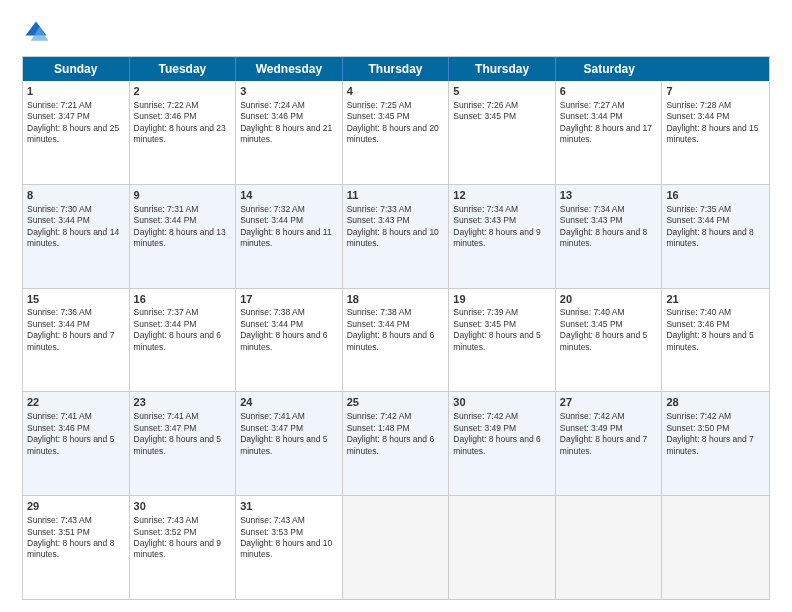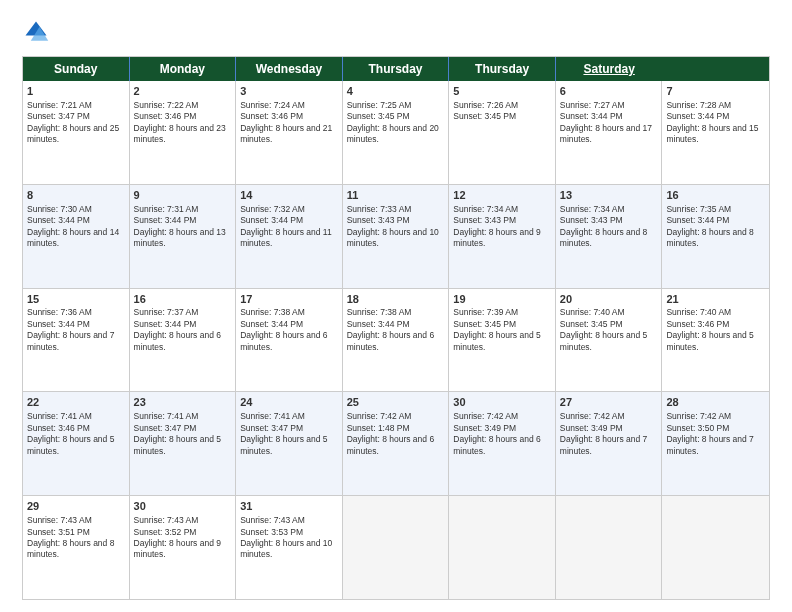--- a/index.html
+++ b/index.html
@@ -62,31 +62,31 @@
     }
     .calendar {
       flex: 1;
       display: flex;
       flex-direction: column;
       border: 1px solid #ccc;
     }
     .cal-header-row {
       display: grid;
       grid-template-columns: repeat(7, 1fr);
-      background: #14532d;
+      background: #0369a1;
     }
     .cal-header-cell {
       color: #fff;
       font-size: 12px;
       font-weight: bold;
       text-align: center;
       padding: 5px 2px;
       border-right: 1px solid #4a7fcd;
     }
-    .cal-header-cell:last-child { border-right: none; text-decoration: underline; }
+    .cal-header-cell:last-child { border-right: none; }
     .cal-body {
       flex: 1;
       display: flex;
       flex-direction: column;
     }
     .cal-row {
       display: grid;
       grid-template-columns: repeat(7, 1fr);
       flex: 1;
       border-bottom: 1px solid #ccc;
@@ -128,21 +128,21 @@
     </div>
     <div class="title-block">
       <div class="month-title"></div>
       <div class="subtitle"></div>
     </div>
   </div>
 
   <div class="calendar">
     <div class="cal-header-row">
     <div class="cal-header-cell">Sunday</div>
-        <div class="cal-header-cell">Monday</div>
+        <div class="cal-header-cell">Tuesday</div>
         <div class="cal-header-cell">Wednesday</div>
         <div class="cal-header-cell">Thursday</div>
         <div class="cal-header-cell">Thursday</div>
         <div class="cal-header-cell">Saturday</div>
       </div>
     <div class="cal-body">
     <div class="cal-row">
           <div class="cal-cell"><span class="day-num">1</span><span>Sunrise: 7:21 AM</span><br><span>Sunset: 3:47 PM</span><br><span>Daylight: 8 hours and 25 minutes.</span></div>
           <div class="cal-cell"><span class="day-num">2</span><span>Sunrise: 7:22 AM</span><br><span>Sunset: 3:46 PM</span><br><span>Daylight: 8 hours and 23 minutes.</span></div>
           <div class="cal-cell"><span class="day-num">3</span><span>Sunrise: 7:24 AM</span><br><span>Sunset: 3:46 PM</span><br><span>Daylight: 8 hours and 21 minutes.</span></div>

